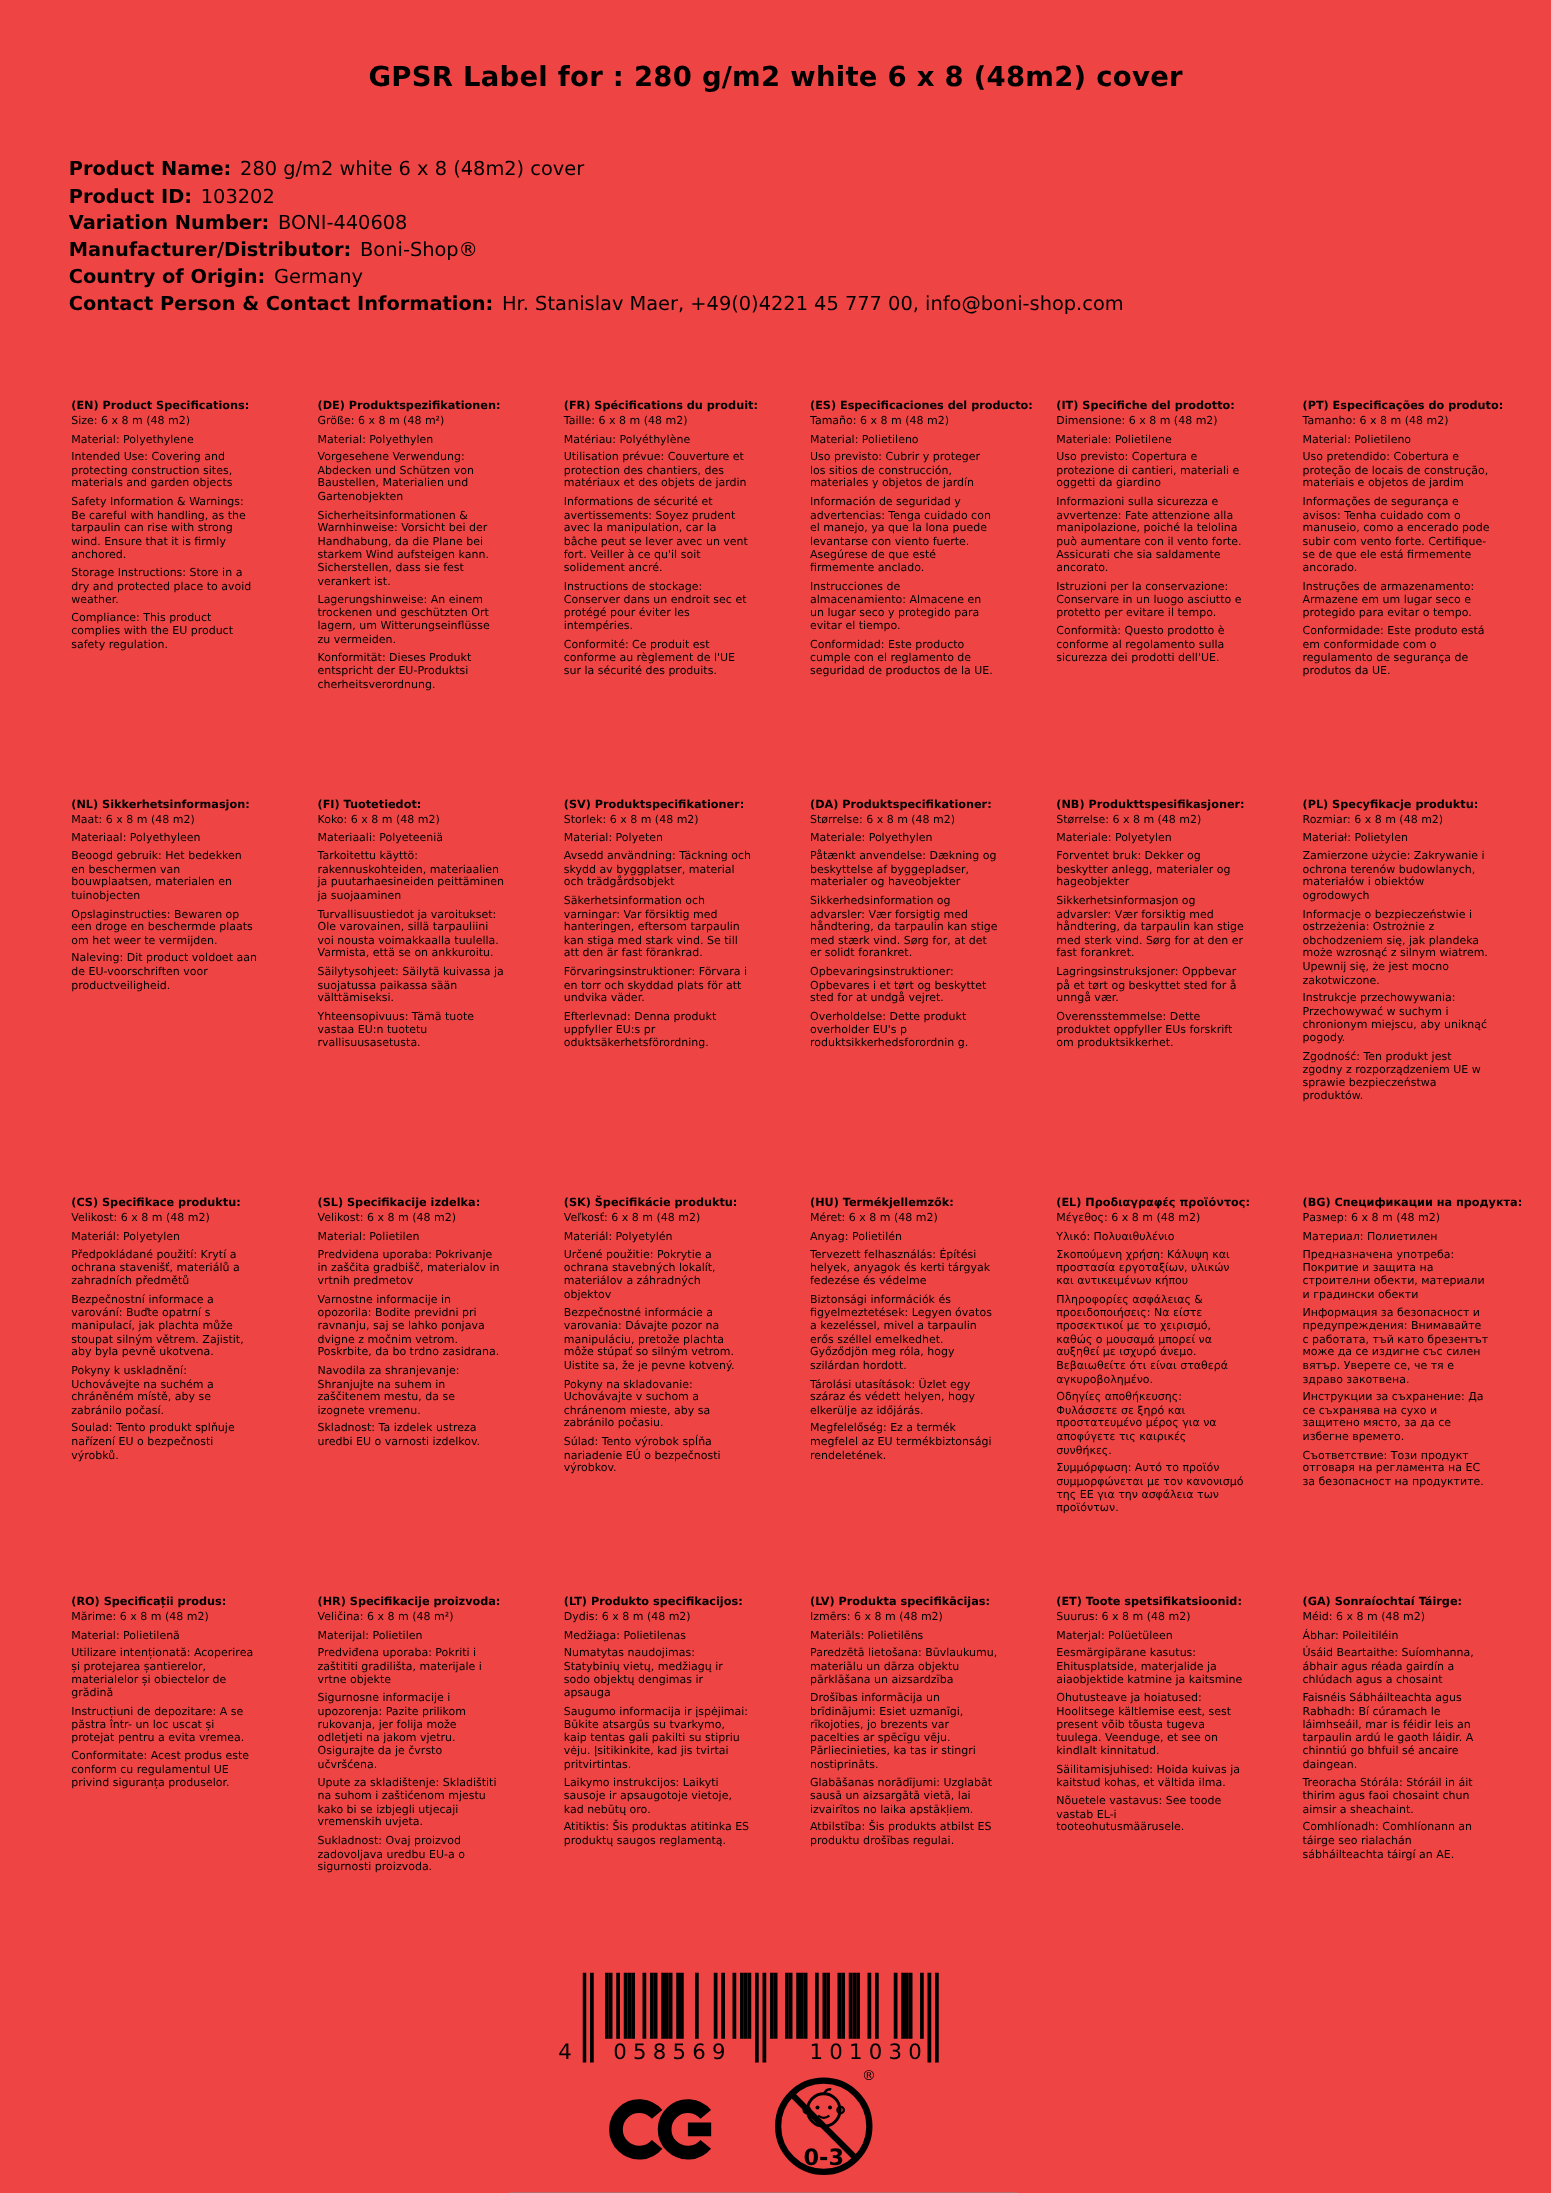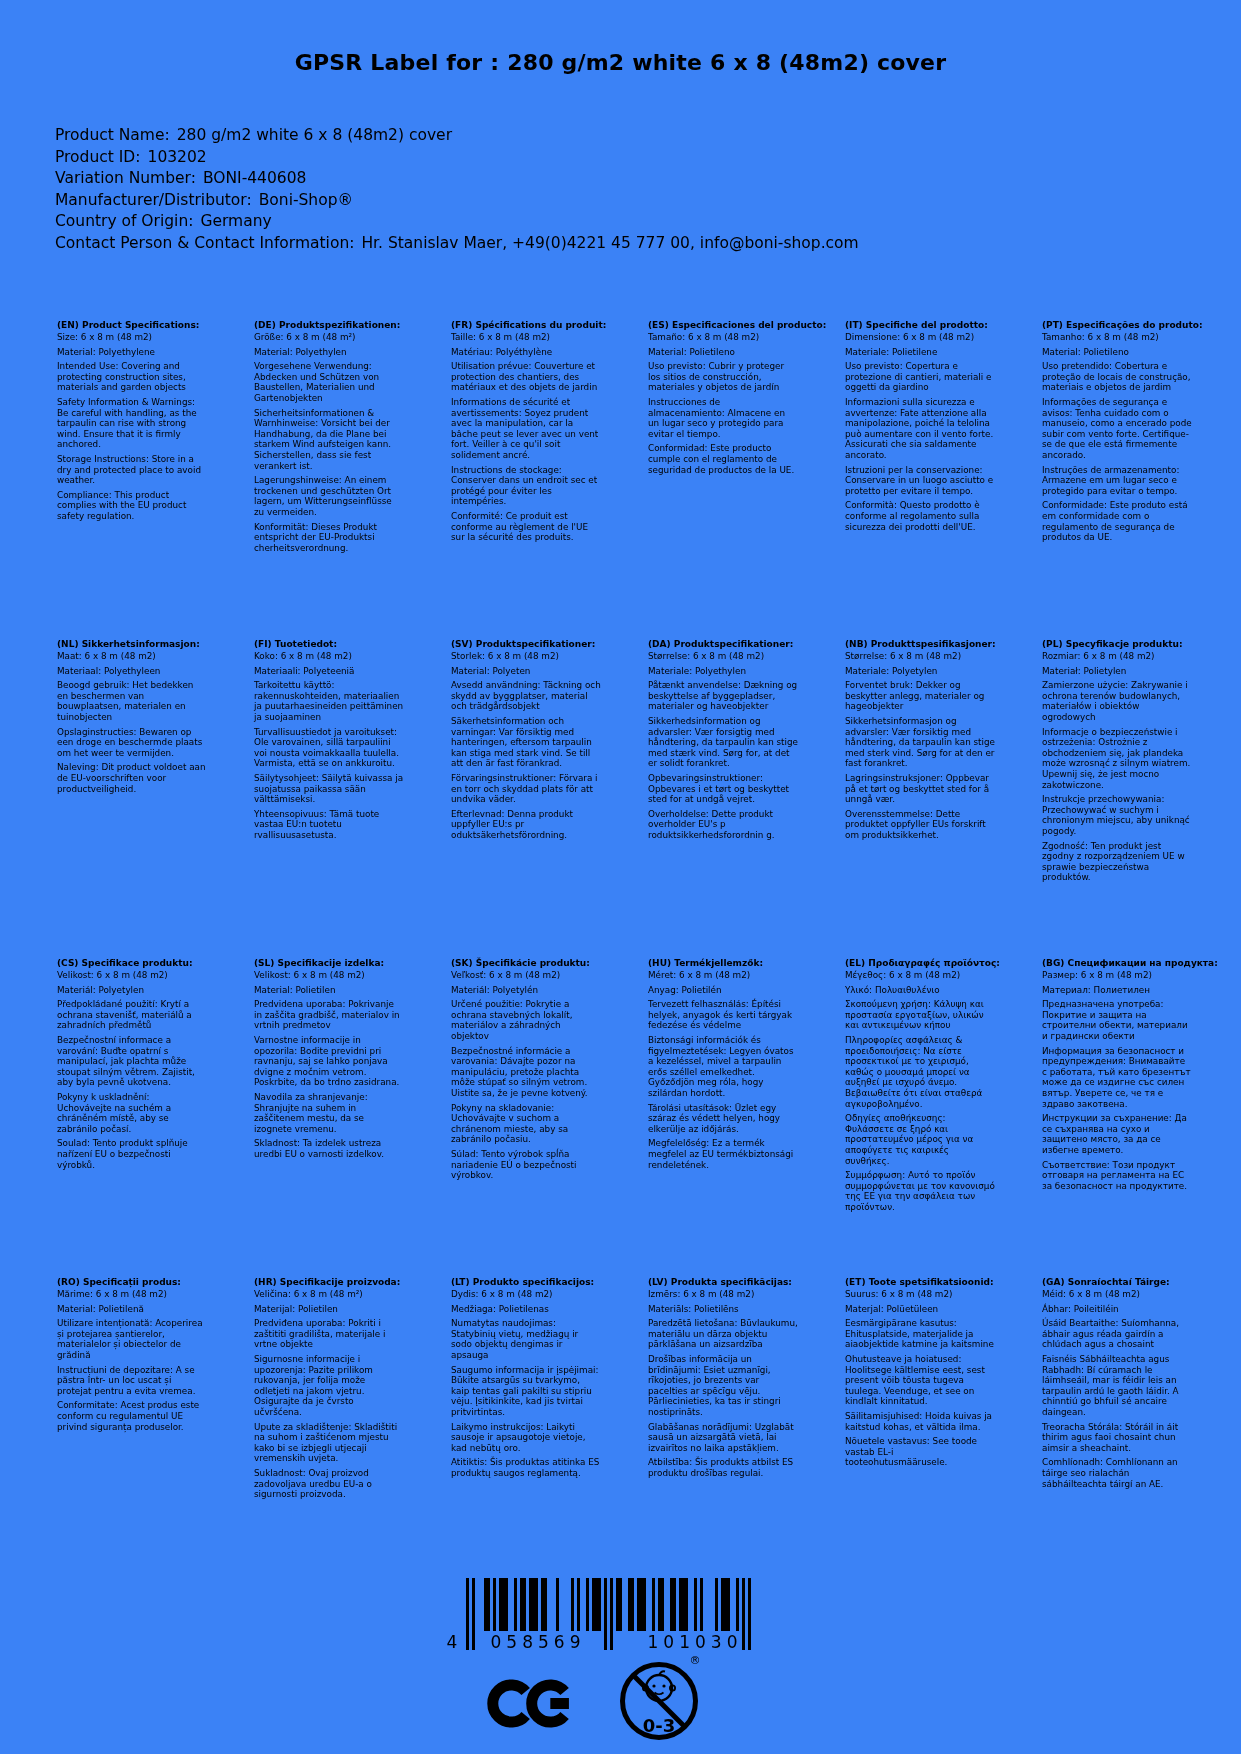--- a/index.html
+++ b/index.html
@@ -1,30 +1,30 @@
 <!DOCTYPE html>
 <html><head>
 <meta charset="utf-8">
 <style>
   html,body { margin:0; padding:0; background:#888; }
   .page {
     position:relative; width:1241px; height:1754px; margin:0 auto;
-    background:#3b82f6; color:#000; overflow:hidden;
+    background:#ef4444; color:#000; overflow:hidden;
     font-family:"DejaVu Sans", sans-serif;
   }
   .doc-title {
     position:absolute; top:50px; left:0; width:100%;
     text-align:center; font-size:22px; font-weight:bold;
     letter-spacing:0.2px;
   }
   .product-info {
     position:absolute; left:55px; top:125px;
     font-size:15.5px; line-height:21.5px;
   }
-  .pi-label { font-weight:normal; }
+  .pi-label { font-weight:bold; }
   .pi-value { margin-left:7px; }
   .spec-grid {
     position:absolute; left:57px; top:320px;
     display:grid;
     grid-template-columns:repeat(6, 150px);
     column-gap:47px;
     grid-template-rows:repeat(4, 319px);
   }
   .spec-block { font-size:8.8px; line-height:10.6px; }
   .spec-title {
@@ -86,20 +86,21 @@
         <div class="spec-para">Utilisation prévue: Couverture et protection des chantiers, des matériaux et des objets de jardin</div>
         <div class="spec-para">Informations de sécurité et avertissements: Soyez prudent avec la manipulation, car la bâche peut se lever avec un vent fort. Veiller à ce qu'il soit solidement ancré.</div>
         <div class="spec-para">Instructions de stockage: Conserver dans un endroit sec et protégé pour éviter les intempéries.</div>
         <div class="spec-para">Conformité: Ce produit est conforme au règlement de l'UE sur la sécurité des produits.</div>
       </div>
       <div class="spec-block">
         <div class="spec-title">(ES) Especificaciones del producto:</div>
         <div class="spec-para">Tamaño: 6 x 8 m (48 m2)</div>
         <div class="spec-para">Material: Polietileno</div>
         <div class="spec-para">Uso previsto: Cubrir y proteger los sitios de construcción, materiales y objetos de jardín</div>
+        <div class="spec-para">Información de seguridad y advertencias: Tenga cuidado con el manejo, ya que la lona puede levantarse con viento fuerte. Asegúrese de que esté firmemente anclado.</div>
         <div class="spec-para">Instrucciones de almacenamiento: Almacene en un lugar seco y protegido para evitar el tiempo.</div>
         <div class="spec-para">Conformidad: Este producto cumple con el reglamento de seguridad de productos de la UE.</div>
       </div>
       <div class="spec-block">
         <div class="spec-title">(IT) Specifiche del prodotto:</div>
         <div class="spec-para">Dimensione: 6 x 8 m (48 m2)</div>
         <div class="spec-para">Materiale: Polietilene</div>
         <div class="spec-para">Uso previsto: Copertura e protezione di cantieri, materiali e oggetti da giardino</div>
         <div class="spec-para">Informazioni sulla sicurezza e avvertenze: Fate attenzione alla manipolazione, poiché la telolina può aumentare con il vento forte. Assicurati che sia saldamente ancorato.</div>
         <div class="spec-para">Istruzioni per la conservazione: Conservare in un luogo asciutto e protetto per evitare il tempo.</div>

